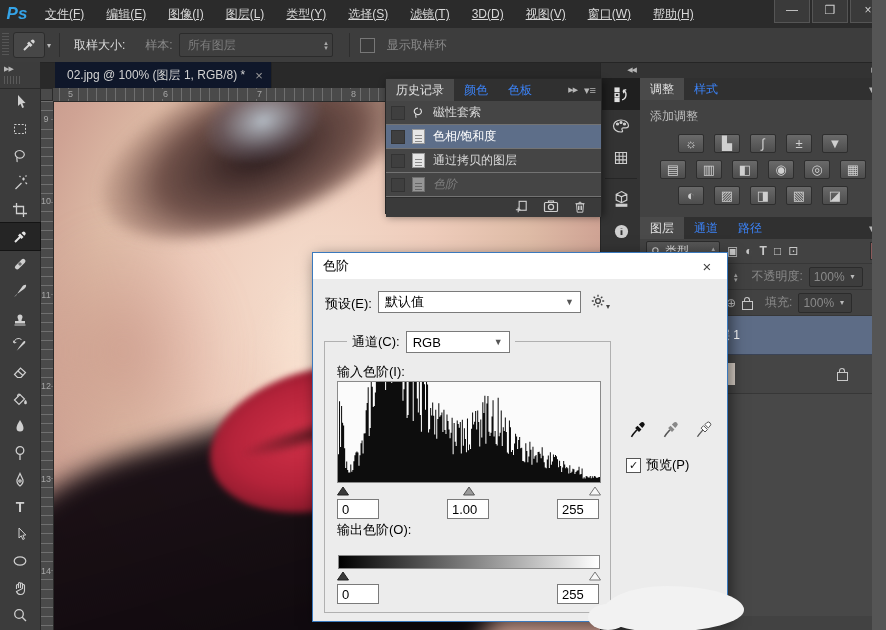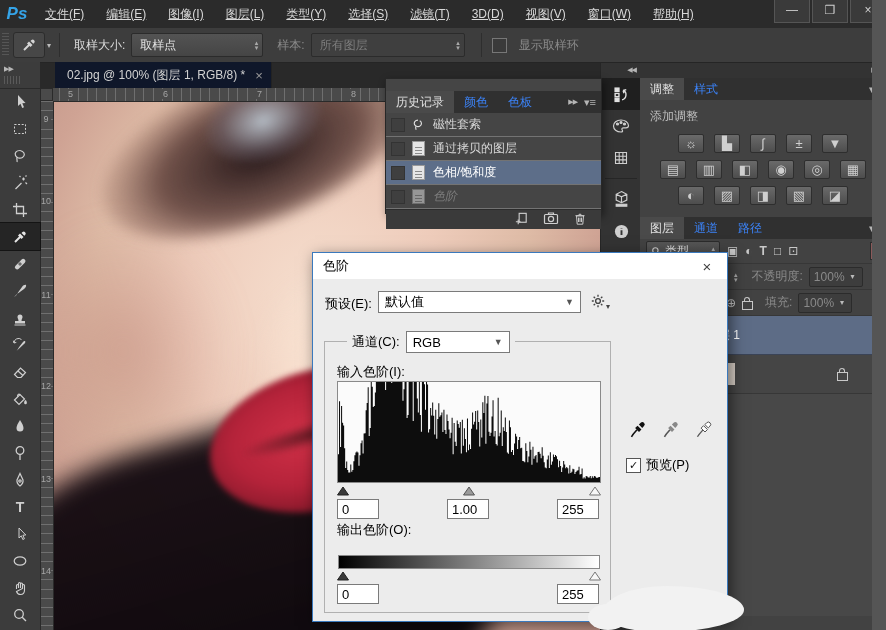--- a/index.html
+++ b/index.html
@@ -70,21 +70,21 @@
           background:radial-gradient(ellipse at 45% 45%,#d23148 0%,#b5233a 45%,#8c1a2c 68%,rgba(120,24,40,.4) 80%,transparent 88%);}
   #ph-mouthline{left:185px;top:322px;width:150px;height:22px;transform:rotate(-16deg);filter:blur(3px);
           background:radial-gradient(ellipse,rgba(70,20,26,.85),transparent 72%);}
   #ph-shadow{left:-80px;top:330px;width:520px;height:340px;transform:rotate(-16deg);filter:blur(12px);border-radius:40%;
           background:linear-gradient(rgba(22,12,18,.97),rgba(10,6,10,1));}
   #ph-cheek{left:-40px;top:120px;width:220px;height:260px;filter:blur(18px);
           background:radial-gradient(ellipse,rgba(188,130,118,.5),transparent 70%);}
   
   #history{left:385px;top:78px;width:215px;height:134px;background:#454545;border:1px solid #272727;
            box-shadow:2px 3px 8px rgba(0,0,0,.45);z-index:6;}
-  #history-tabs{height:22px;background:#303030;display:flex;align-items:stretch;margin-top:12px;}
+  #history-tabs{height:22px;background:#303030;display:flex;align-items:stretch;}
   .ptab{padding:0 10px;line-height:22px;color:#3b82f6;}
   .ptab.active{background:#4a4a4a;color:#e0e0e0;}
   .ptab-icons{margin-left:auto;display:flex;align-items:center;padding-right:5px;color:#b5b5b5;}
   .hrow{height:23px;display:flex;align-items:center;border-bottom:1px solid #737373;}
   .hrow .well{width:12px;height:12px;margin:0 5px;border:1px solid #333;background:#3f3f3f;}
   .hrow .hicon{width:16px;height:14px;margin-right:7px;display:flex;align-items:center;justify-content:center;}
   .doc-ico{width:11px;height:13px;background:#e6e6e6;border:1px solid #999;
            background-image:repeating-linear-gradient(to bottom,transparent 0 2px,#8a8a8a 2px 3px);background-size:7px 9px;background-position:2px 3px;background-repeat:no-repeat;}
   .hrow.selected{background:#5d6e89;}
   .hrow.selected .hlabel{color:#fff;}
@@ -174,27 +174,20 @@
     <span class="grip"></span>
     <span class="tool-chip">
       <svg width="16" height="16" viewBox="0 0 16 16">
           <path d="M3 13 L8.5 7.5" stroke="#d5d5d5" stroke-width="2" fill="none"></path>
           <path d="M8 4.5 L11.5 8 L9.5 10 L6 6.5 Z M10.5 3 a2 2 0 0 1 2.8 2.8 l-1 1 -2.8 -2.8 Z" fill="#d5d5d5"></path>
         </svg>
     </span>
     <span class="caret">▾</span>
     <span class="vsep"></span>
     <span class="opt-label">取样大小:</span>
-    <span class="dropdown-dark" style="width:118px">
-      <span>取样点</span>
-      <span class="spinner">
-          <span>▴</span>
-          <span>▾</span>
-        </span>
-    </span>
     <span class="opt-label dim" style="margin-left:14px">样本:</span>
     <span class="dropdown-dark disabled" style="width:140px">
       <span>所有图层</span>
       <span class="spinner">
           <span>▴</span>
           <span>▾</span>
         </span>
     </span>
     <span class="vsep" style="margin-left:16px"></span>
     <span class="checkbox-dark"></span>
@@ -366,33 +359,33 @@
     <div class="hrow">
       <span class="well"></span>
       <span class="hicon">
           <svg width="14" height="14" viewBox="0 0 16 16" fill="none" stroke="#e0e0e0" stroke-width="1.3">
             <path d="M8 2.5 C4.5 2.5 3 5 4 7.5 C5 10 8.5 10.5 10.5 9 C12.5 7.5 12.5 4.5 10 3.2"></path>
             <path d="M5.5 9.5 C5 11.5 6 12.5 5.5 13.5"></path>
           </svg>
         </span>
       <span class="hlabel">磁性套索</span>
     </div>
+    <div class="hrow selected">
+      <span class="well"></span>
+      <span class="hicon">
+          <span class="doc-ico"></span>
+        </span>
+      <span class="hlabel">色相/饱和度</span>
+    </div>
     <div class="hrow">
       <span class="well"></span>
       <span class="hicon">
           <span class="doc-ico"></span>
         </span>
       <span class="hlabel">通过拷贝的图层</span>
-    </div>
-    <div class="hrow selected">
-      <span class="well"></span>
-      <span class="hicon">
-          <span class="doc-ico"></span>
-        </span>
-      <span class="hlabel">色相/饱和度</span>
     </div>
     <div class="hrow dimmed">
       <span class="well"></span>
       <span class="hicon" style="opacity:.5">
           <span class="doc-ico"></span>
         </span>
       <span class="hlabel">色阶</span>
     </div>
     <div id="history-foot">
       <span><svg width="15" height="15" viewBox="0 0 16 16" fill="none" stroke="#cfcfcf" stroke-width="1.2">

